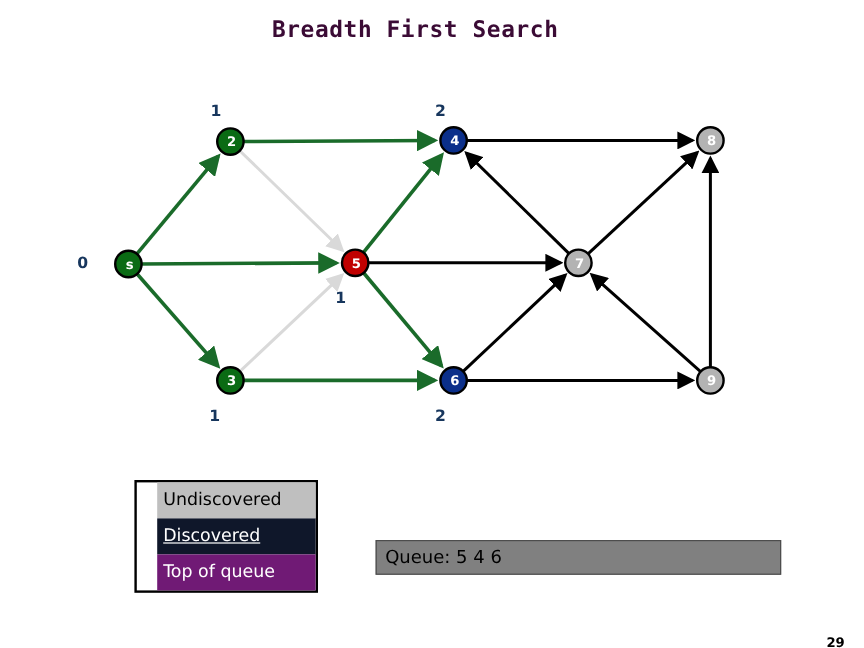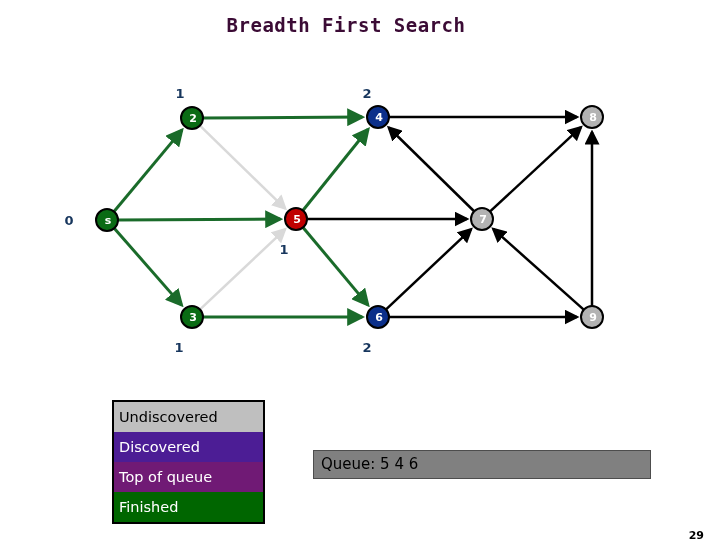--- a/index.html
+++ b/index.html
@@ -55,20 +55,21 @@
     font-weight: bold;
     fill: #ffffff;
   }
   #legend {
     position: absolute;
     left: 112px;
     top: 400px;
     width: 153px;
     border: 2px solid #000000;
     box-sizing: border-box;
+    padding-left: 17px;
   }
   .legend-row {
     height: 30px;
     line-height: 30px;
     padding-left: 5px;
     font-family: "DejaVu Sans", sans-serif;
     font-size: 14.5px;
     box-sizing: border-box;
     white-space: nowrap;
     overflow: hidden;
@@ -182,22 +183,21 @@
       <div class="dist-label" style="left: 69px; top: 220px;">0</div>
       <div class="dist-label" style="left: 180px; top: 93px;">1</div>
       <div class="dist-label" style="left: 179px; top: 347px;">1</div>
       <div class="dist-label" style="left: 284px; top: 249px;">1</div>
       <div class="dist-label" style="left: 367px; top: 93px;">2</div>
       <div class="dist-label" style="left: 367px; top: 347px;">2</div>
     </div>
 
   <div id="legend">
       <div class="legend-row" style="background: rgb(191, 191, 191); color: rgb(0, 0, 0);">Undiscovered</div>
-      <div class="legend-row" style="background: #4c1d95; color: rgb(255, 255, 255);">Discovered</div>
+      <div class="legend-row" style="background: #0f172a; color: rgb(255, 255, 255); text-decoration: underline;">Discovered</div>
       <div class="legend-row" style="background: #701a75; color: rgb(255, 255, 255);">Top of queue</div>
-      <div class="legend-row" style="background: rgb(0, 102, 0); color: rgb(255, 255, 255);">Finished</div>
     </div>
 
   <div id="queue-box">Queue: 5 4 6</div>
 
   <div id="page-number">29</div>
 
 </div>
 
 </body></html>

